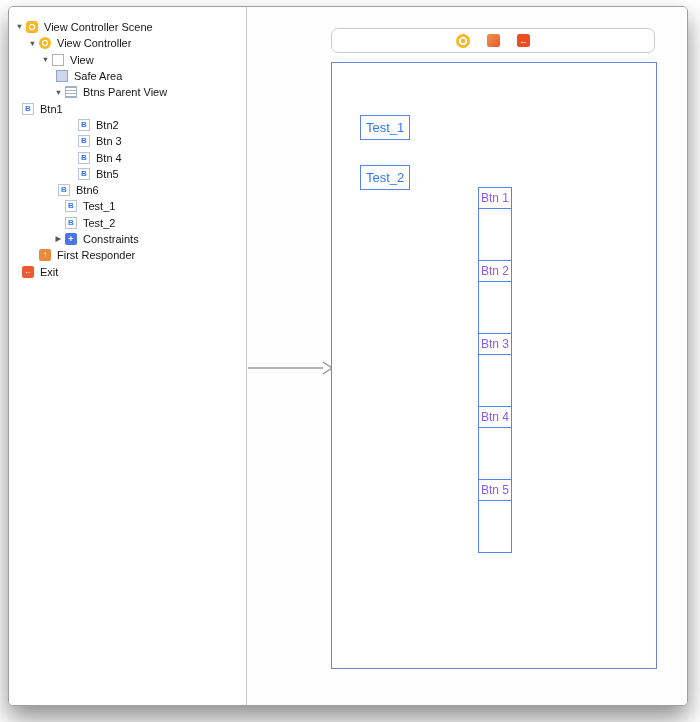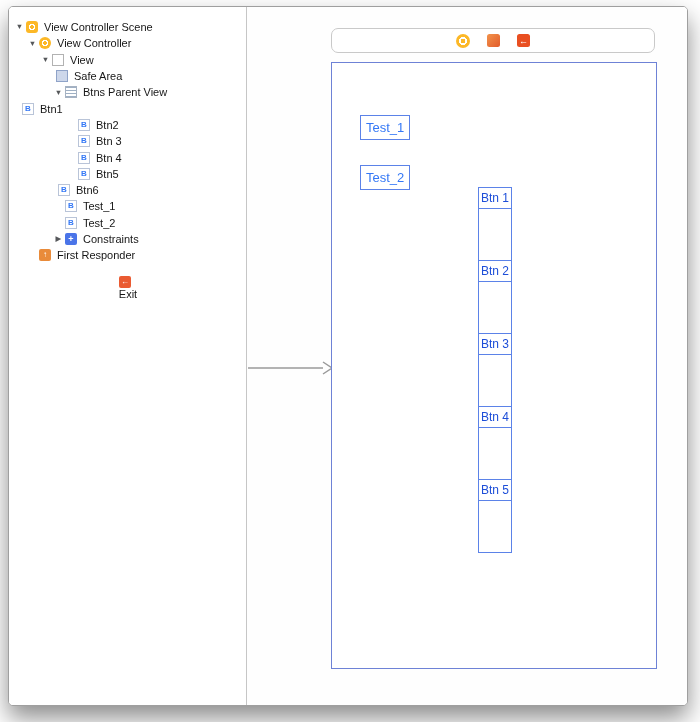--- a/index.html
+++ b/index.html
@@ -78,21 +78,21 @@
     position:absolute;left:146px;top:124px;width:34px;height:366px;
     display:flex;flex-direction:column;
   }
   .stack-cell{
     flex:1;border:1px solid #5b82e8;margin-top:-1px;
     position:relative;box-sizing:border-box;background:transparent;
   }
   .stack-cell:first-child{margin-top:0;}
   .cell-label{
     height:21px;border-bottom:1px solid #5b82e8;display:flex;
-    align-items:center;justify-content:center;color:#1d4ed8;
+    align-items:center;justify-content:center;color:#8b5cf6;
     font-size:12px;box-sizing:border-box;white-space:nowrap;overflow:visible;
   }
 </style>
 </head>
 <body>
 
 <div class="window">
 
   <div class="outline" id="outline">
       <div class="orow" style="padding-left: 4px;">
@@ -163,21 +163,21 @@
       <div class="orow" style="padding-left: 43px;">
         <span class="tri">▶</span>
         <span class="oicon icon-constraints"></span>
         <span class="olabel">Constraints</span>
       </div>
       <div class="orow" style="padding-left: 17px;">
         <span class="tri"></span>
         <span class="oicon icon-first-responder"></span>
         <span class="olabel">First Responder</span>
       </div>
-      <div class="orow" style=" flex-direction: column;">
+      <div class="orow" style="">
         <span class="tri"></span>
         <span class="oicon icon-exit"></span>
         <span class="olabel">Exit</span>
       </div>
     </div>
 
   <div class="canvas">
 
     <div class="dock" id="dock">
         <span class="dock-icon d-view-controller"></span>

